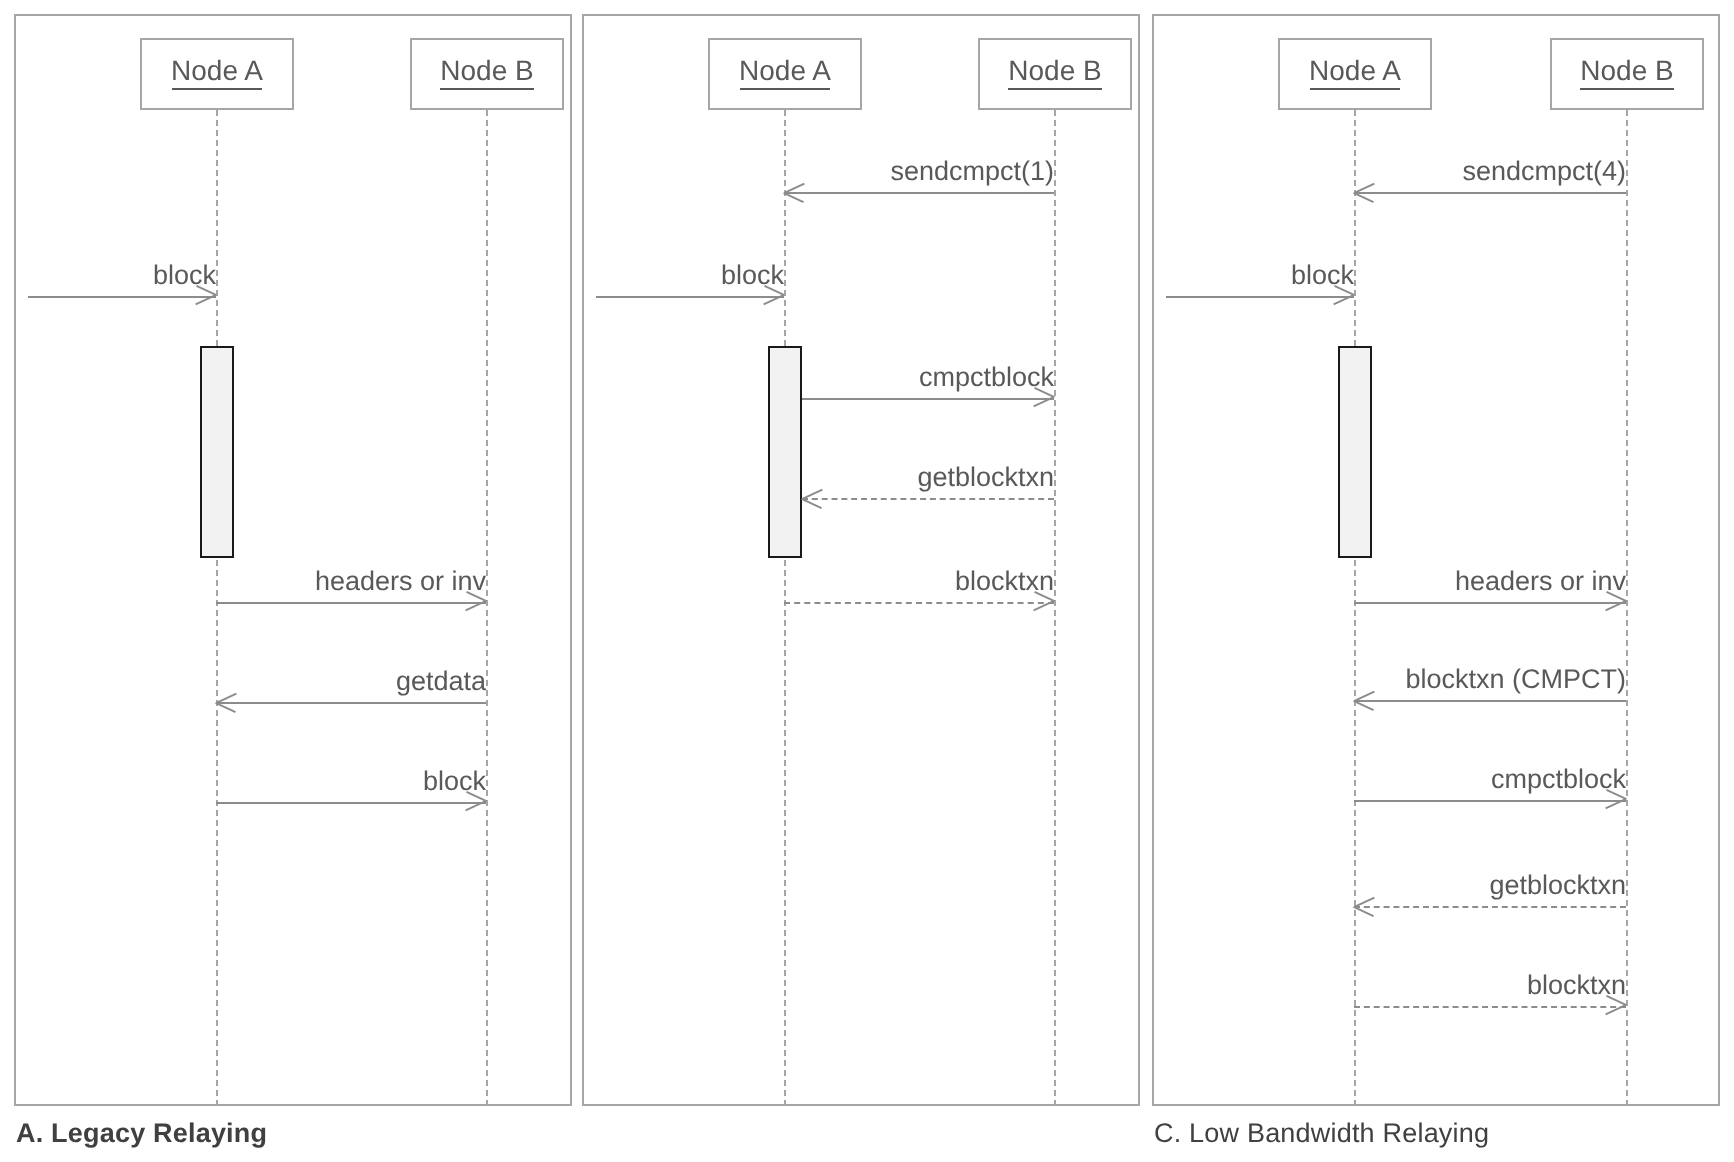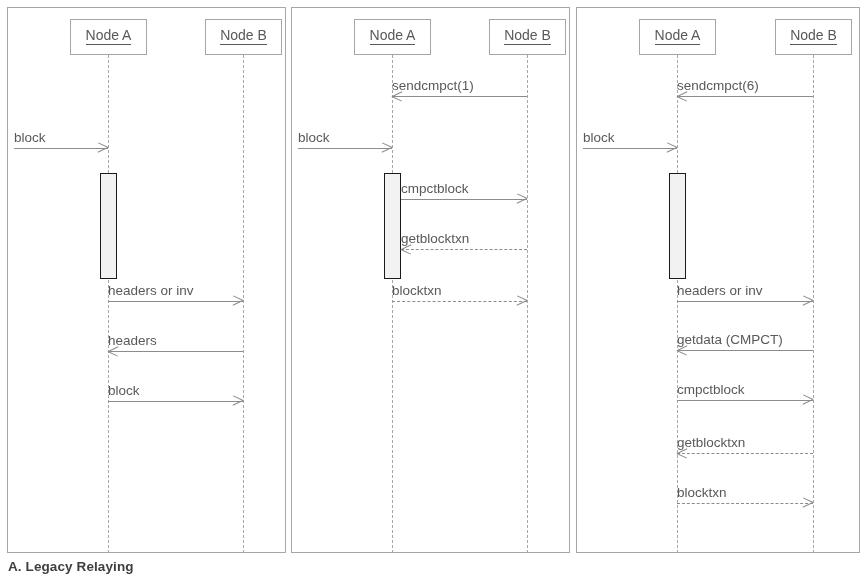--- a/index.html
+++ b/index.html
@@ -31,21 +31,21 @@
   
   .lifeline{position:absolute;width:0;border-left:1px dashed #a6a6a6;}
 
   
   .activation{position:absolute;width:17px;box-sizing:border-box;background:#f2f2f2;border:1px solid #1a1a1a;}
 
   
   .msg{position:absolute;height:0;}
   .msg .line{position:absolute;left:0;right:0;top:0;height:0;border-top:1px solid #8c8c8c;}
   .msg.dashed .line{border-top:1px dashed #8c8c8c;}
-  .msg .lbl{position:absolute;left:0;right:0;bottom:3px;text-align:left;font-size:13.5px;color:#595959;white-space:nowrap;line-height:15px;}
+  .msg .lbl{position:absolute;left:0;right:0;bottom:3px;text-align:right;font-size:13.5px;color:#595959;white-space:nowrap;line-height:15px;}
   
   .ah{position:absolute;width:0;height:0;top:0;}
   .ah i{position:absolute;display:block;width:11px;height:0;border-top:1px solid #8c8c8c;transform-origin:0 0;}
   .ah.right i.u{transform:rotate(-155deg);}
   .ah.right i.d{transform:rotate(155deg);}
   .ah.left  i.u{transform:rotate(-25deg);}
   .ah.left  i.d{transform:rotate(25deg);}
 </style>
 </head>
 <body>
@@ -83,21 +83,21 @@
         </div>
       <div class="lbl">headers or inv</div>
     </div>
 
     <div class="msg" style="left:100px;width:135px;top:343px;">
       <div class="line"></div>
       <div class="ah left" style="left:0px;">
           <i class="u"></i>
           <i class="d"></i>
         </div>
-      <div class="lbl">headers</div>
+      <div class="lbl">getdata</div>
     </div>
 
     <div class="msg" style="left:100px;width:135px;top:393px;">
       <div class="line"></div>
       <div class="ah right" style="left:135px;">
           <i class="u"></i>
           <i class="d"></i>
         </div>
       <div class="lbl">block</div>
     </div>
@@ -176,21 +176,21 @@
     <div class="lifeline" style="left:236px;top:47px;height:498px;"></div>
 
     <div class="activation" style="left:92px;top:165px;height:106px;"></div>
 
     <div class="msg" style="left:100px;width:136px;top:88px;">
       <div class="line"></div>
       <div class="ah left" style="left:0px;">
           <i class="u"></i>
           <i class="d"></i>
         </div>
-      <div class="lbl">sendcmpct(6)</div>
+      <div class="lbl">sendcmpct(4)</div>
     </div>
 
     <div class="msg" style="left:6px;width:94px;top:140px;">
       <div class="line"></div>
       <div class="ah right" style="left:94px;">
           <i class="u"></i>
           <i class="d"></i>
         </div>
       <div class="lbl">block</div>
     </div>
@@ -203,21 +203,21 @@
         </div>
       <div class="lbl">headers or inv</div>
     </div>
 
     <div class="msg" style="left:100px;width:136px;top:342px;">
       <div class="line"></div>
       <div class="ah left" style="left:0px;">
           <i class="u"></i>
           <i class="d"></i>
         </div>
-      <div class="lbl">getdata (CMPCT)</div>
+      <div class="lbl">blocktxn (CMPCT)</div>
     </div>
 
     <div class="msg" style="left:100px;width:136px;top:392px;">
       <div class="line"></div>
       <div class="ah right" style="left:136px;">
           <i class="u"></i>
           <i class="d"></i>
         </div>
       <div class="lbl">cmpctblock</div>
     </div>
@@ -235,14 +235,15 @@
       <div class="line"></div>
       <div class="ah right" style="left:136px;">
           <i class="u"></i>
           <i class="d"></i>
         </div>
       <div class="lbl">blocktxn</div>
     </div>
   </div>
 
   <div class="caption cap-a">A. Legacy Relaying</div>
+  <div class="caption cap-c">C. Low Bandwidth Relaying</div>
 
 </div>
 
 </body></html>

